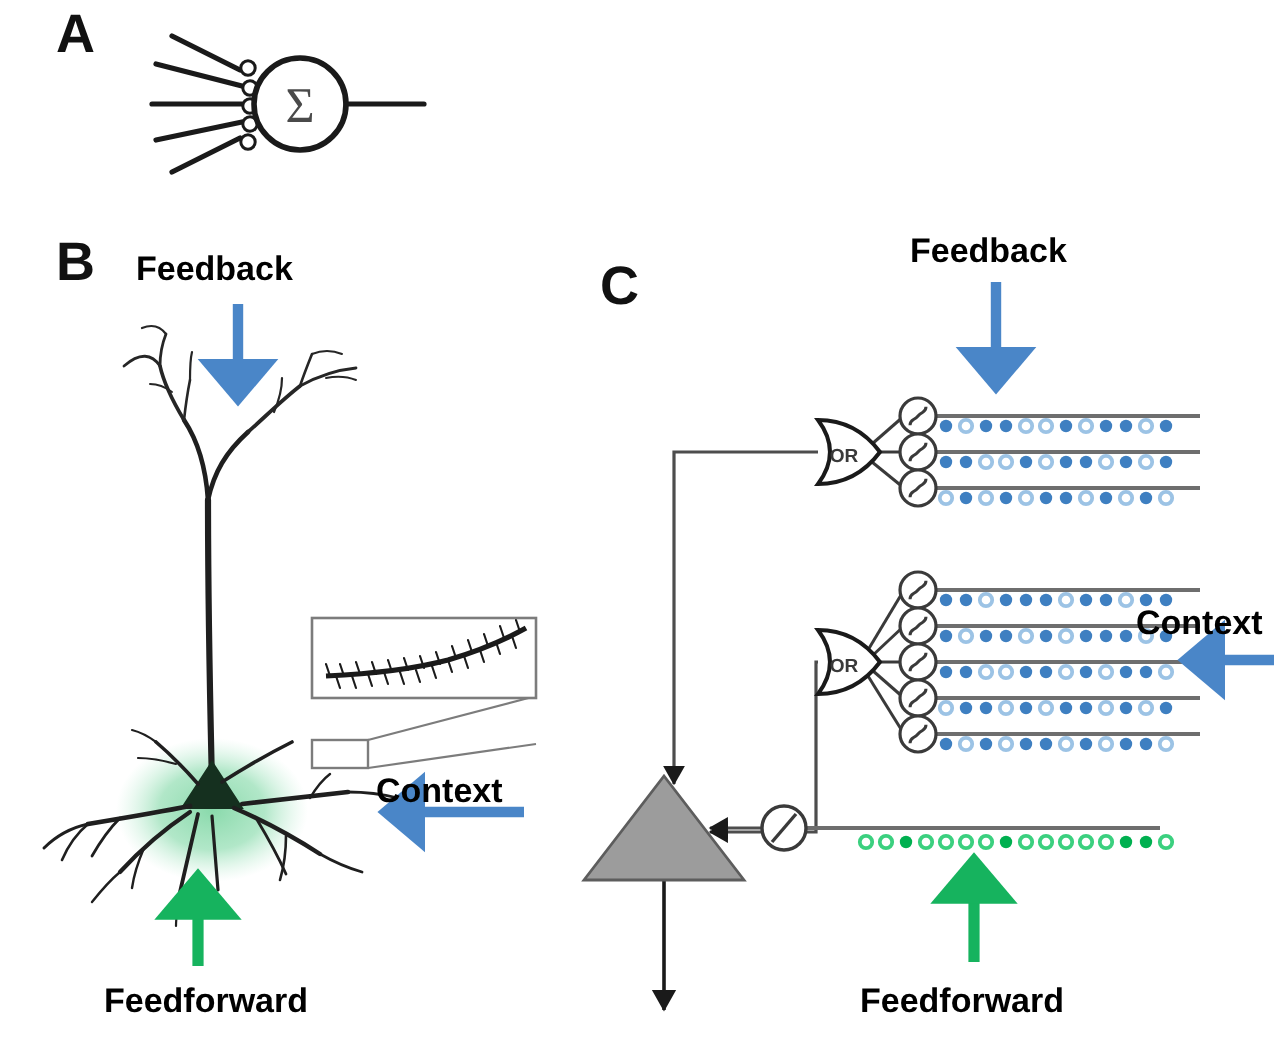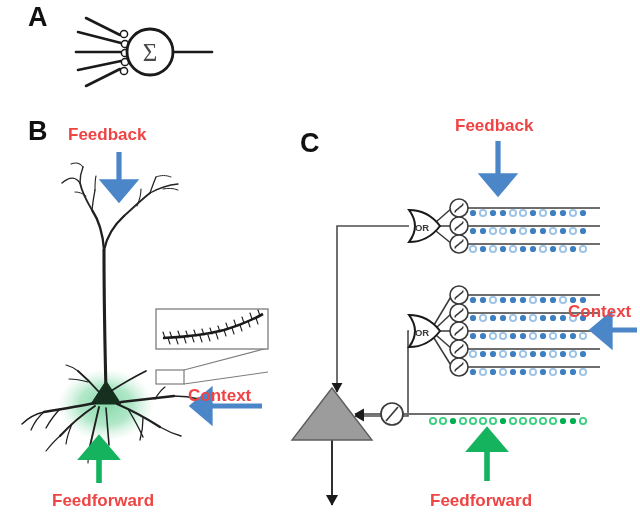--- a/index.html
+++ b/index.html
@@ -31,21 +31,21 @@
   }
   #letter-a { left: 28px; top: 4px; }
   #letter-b { left: 28px; top: 118px; }
   #letter-c { left: 300px; top: 130px; }
 
   .arrow-label {
     position: absolute;
     font-family: "Liberation Sans", sans-serif;
     font-weight: bold;
     font-size: 17px;
-    color: #ef4444;
+    color: #000000;
     white-space: nowrap;
     line-height: 1;
   }
   #label-fb-b  { left: 68px;  top: 126px; }
   #label-ctx-b { left: 188px; top: 387px; }
   #label-ff-b  { left: 52px;  top: 492px; }
   #label-fb-c  { left: 455px; top: 117px; }
   #label-ctx-c { left: 568px; top: 303px; }
   #label-ff-c  { left: 430px; top: 492px; }
 

